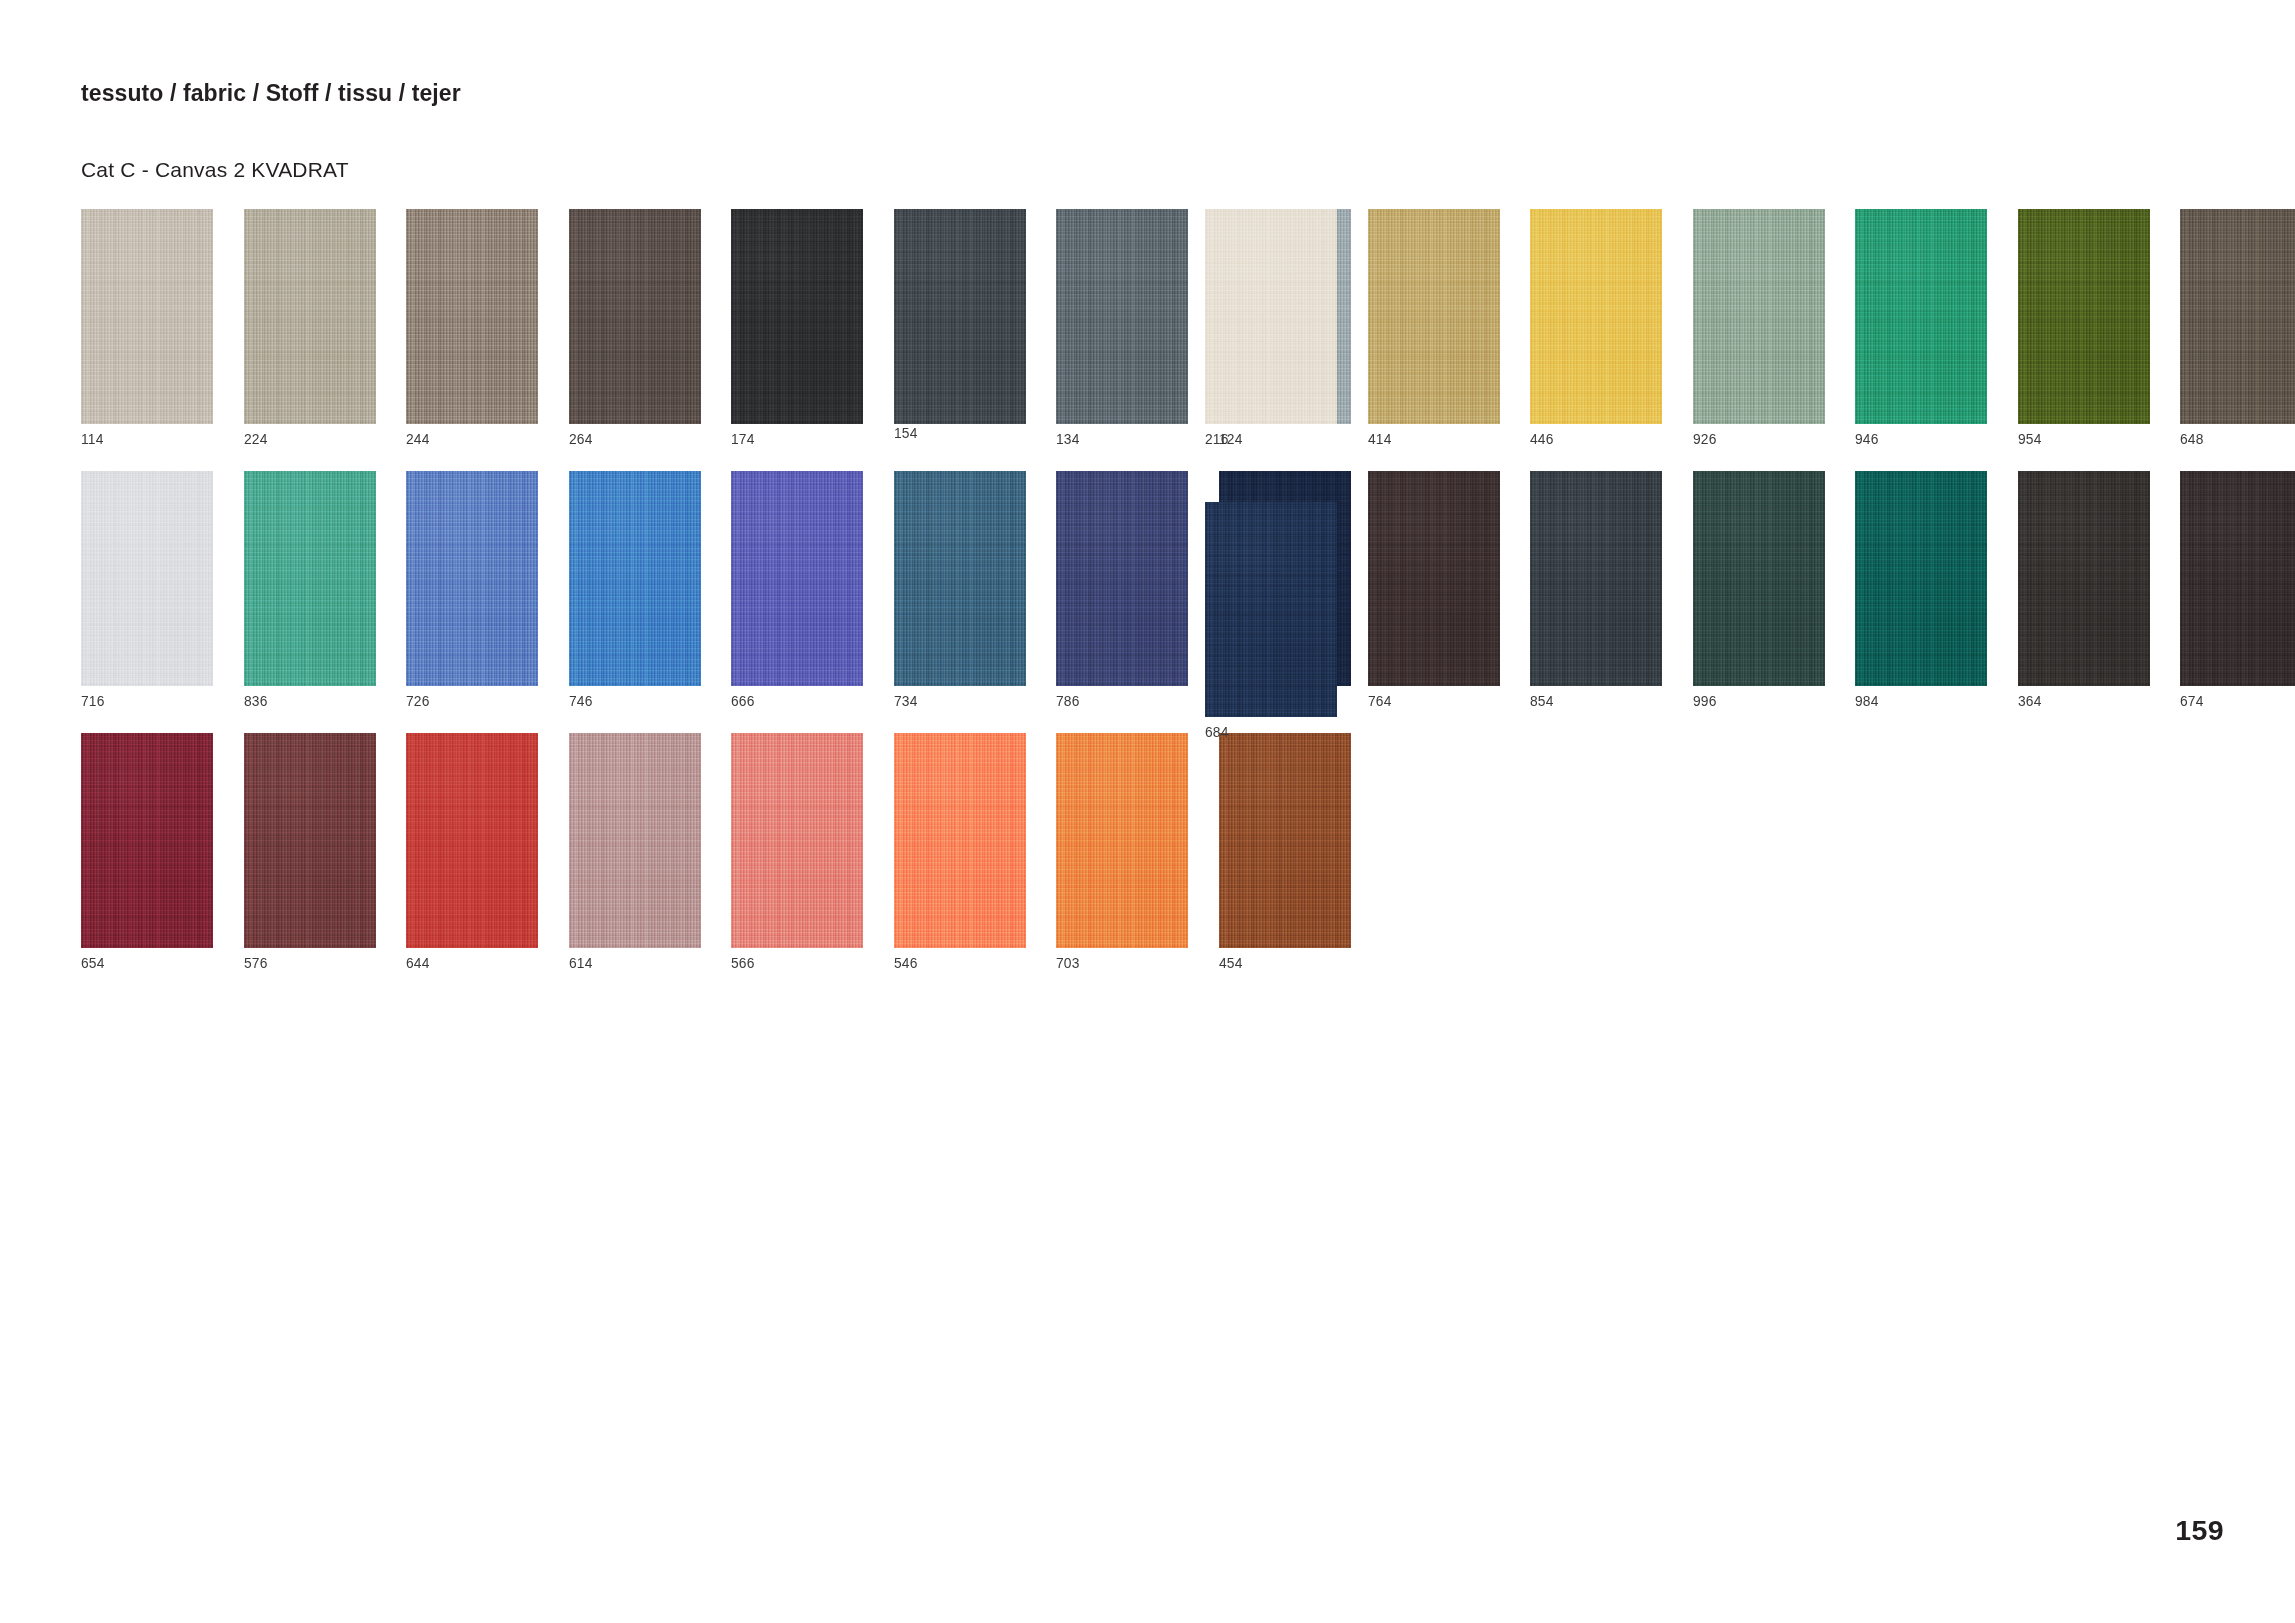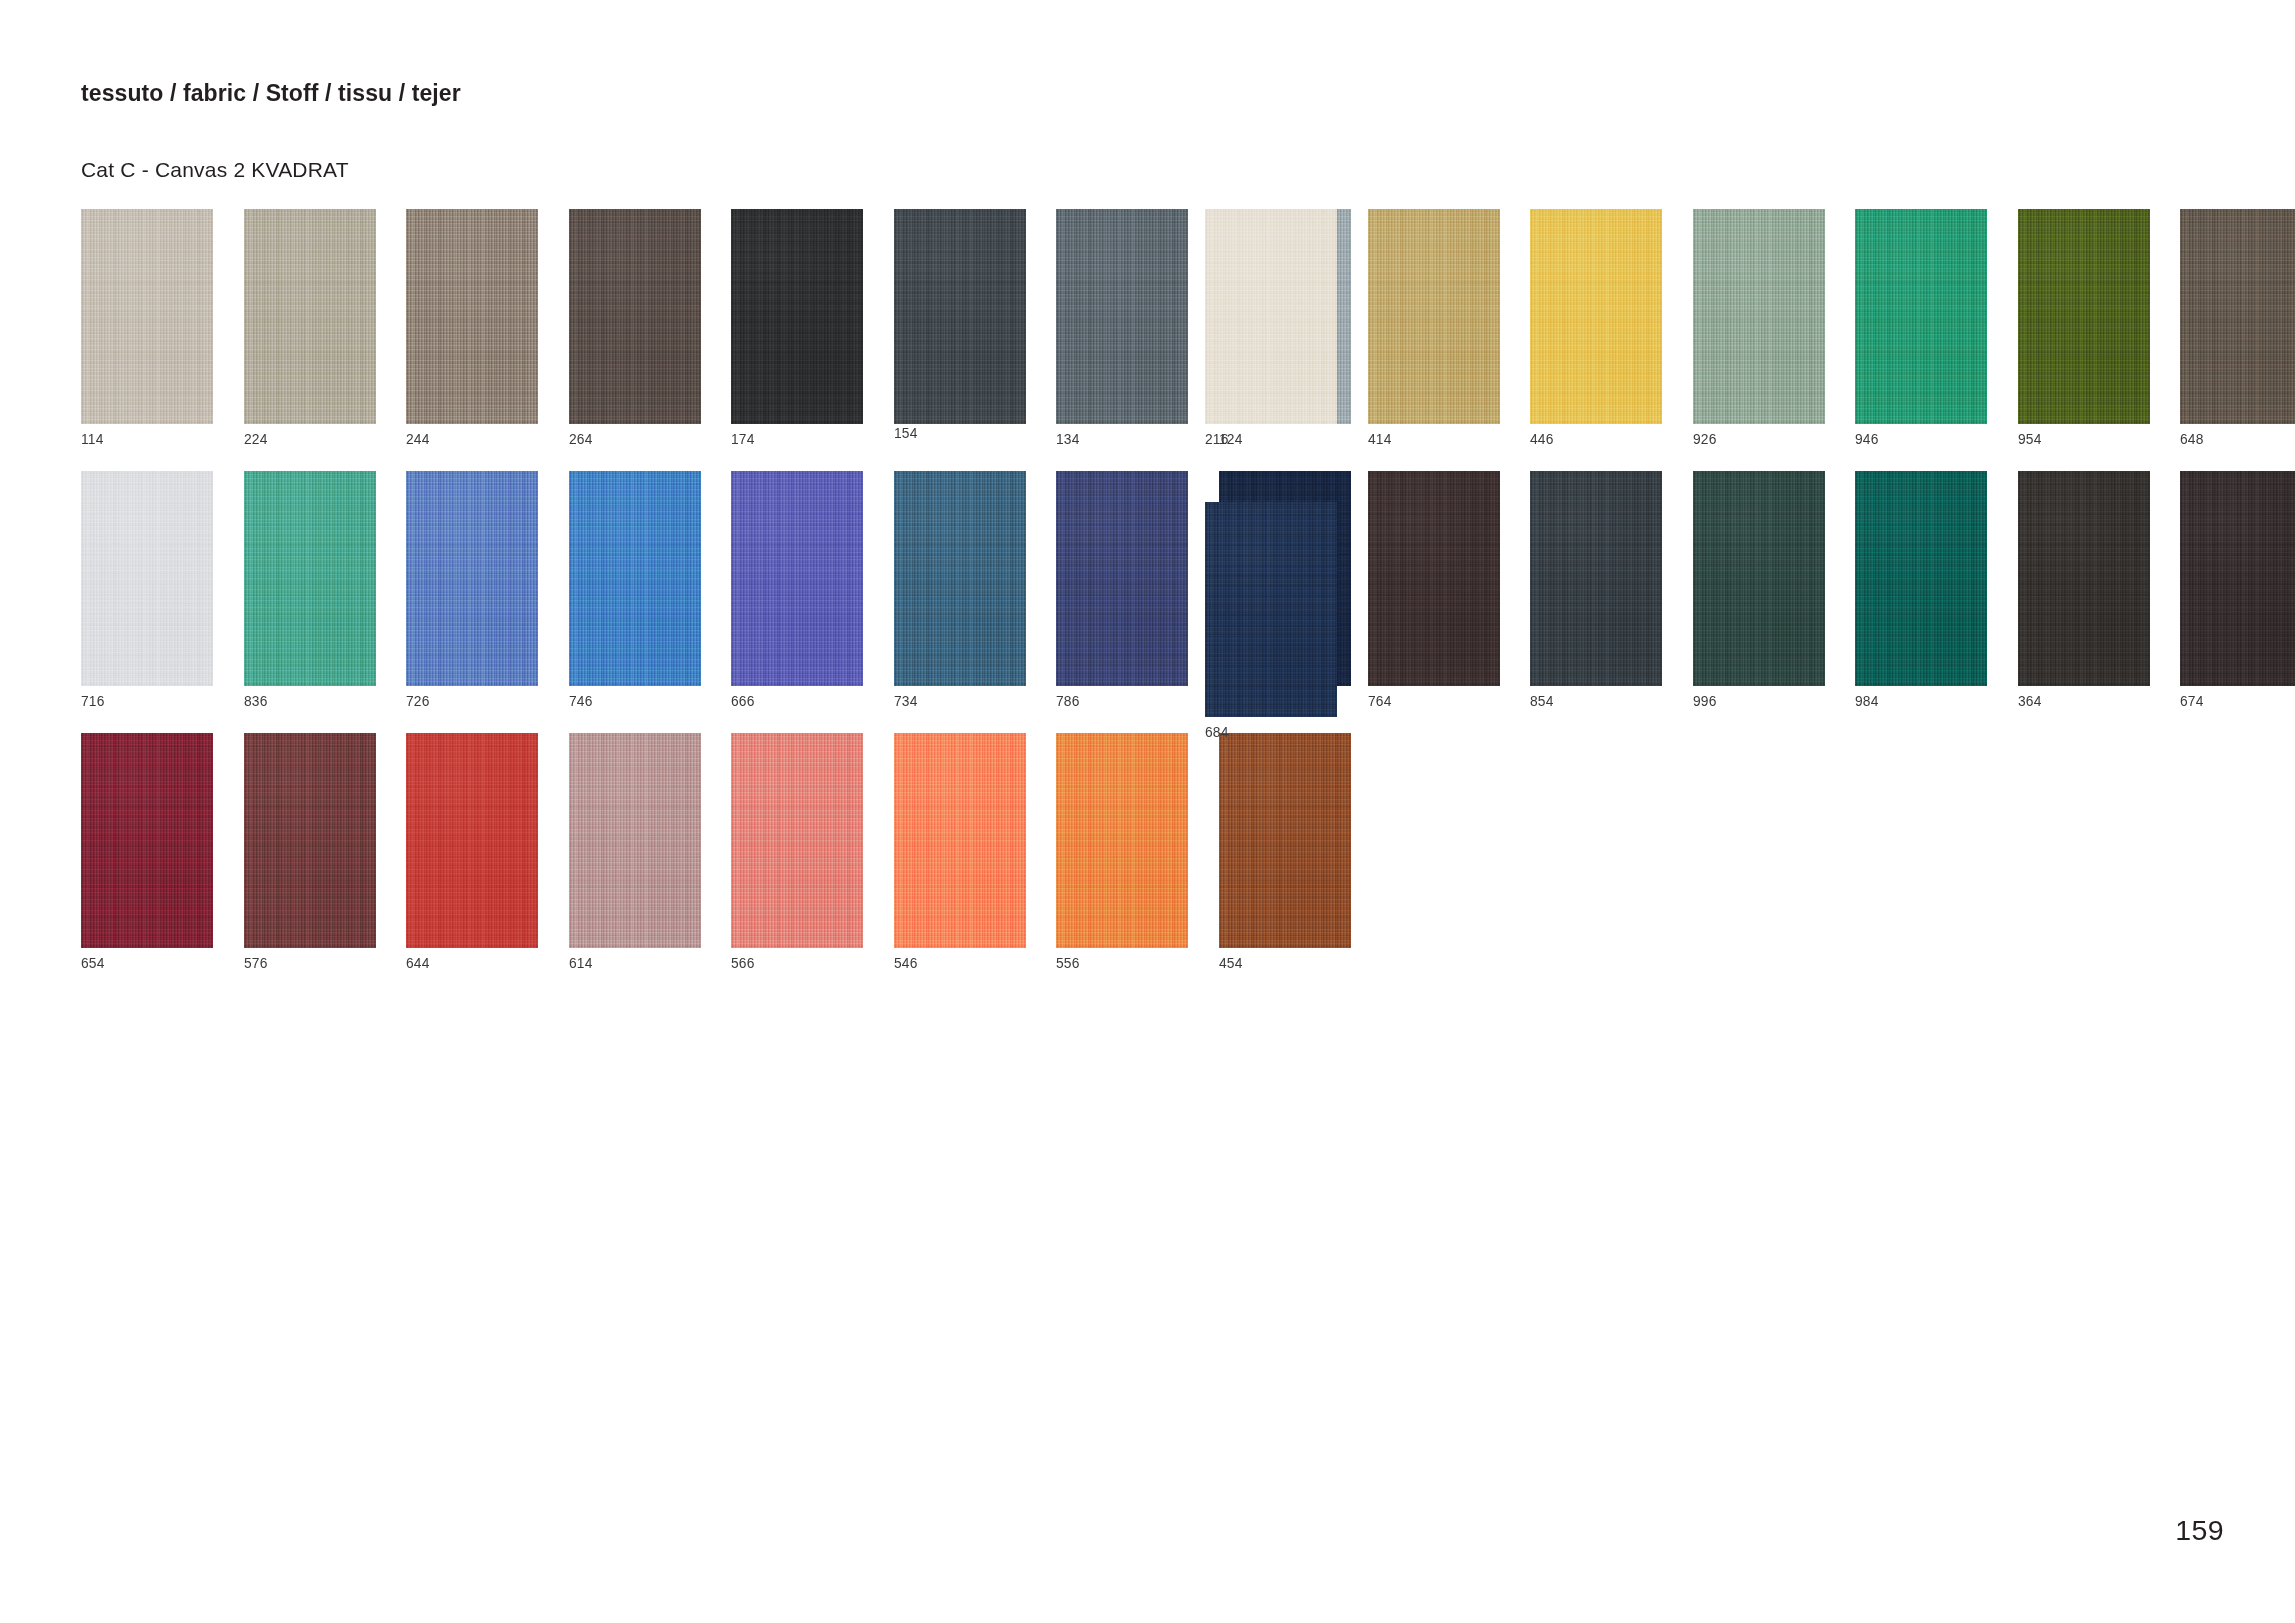--- a/index.html
+++ b/index.html
@@ -122,21 +122,21 @@
     color: #3a3a3a;
     white-space: nowrap;
   }
   .swatch-label.raised { top: 217px; }
 
   .page-number {
     position: absolute;
     right: 72px;
     bottom: 77px;
     font-size: 28.5px;
-    font-weight: 400;
+    font-weight: 700;
     letter-spacing: 0.4px;
     color: #231f20;
   }
 </style>
 </head>
 <body>
 
 <div class="page">
 
   <div class="page-title">tessuto / fabric / Stoff / tissu / tejer</div>
@@ -232,21 +232,21 @@
         <div class="swatch-cell" style="left: 650px;">
           <div class="swatch" style="background-color: rgb(229, 128, 118);"></div>
           <div class="swatch-label">566</div>
         </div>
         <div class="swatch-cell" style="left: 813px;">
           <div class="swatch" style="background-color: rgb(250, 129, 89);"></div>
           <div class="swatch-label">546</div>
         </div>
         <div class="swatch-cell" style="left: 975px;">
           <div class="swatch" style="background-color: rgb(237, 131, 65);"></div>
-          <div class="swatch-label">556</div>
+          <div class="swatch-label">703</div>
         </div>
         <div class="swatch-cell" style="left: 1138px;">
           <div class="swatch" style="background-color: rgb(140, 75, 42);"></div>
           <div class="swatch-label">454</div>
         </div>
       </div>
     </div>
   <div class="grid-group grid-right">
       <div class="swatch-row">
         <div class="swatch-cell" style="left: 0px;">

